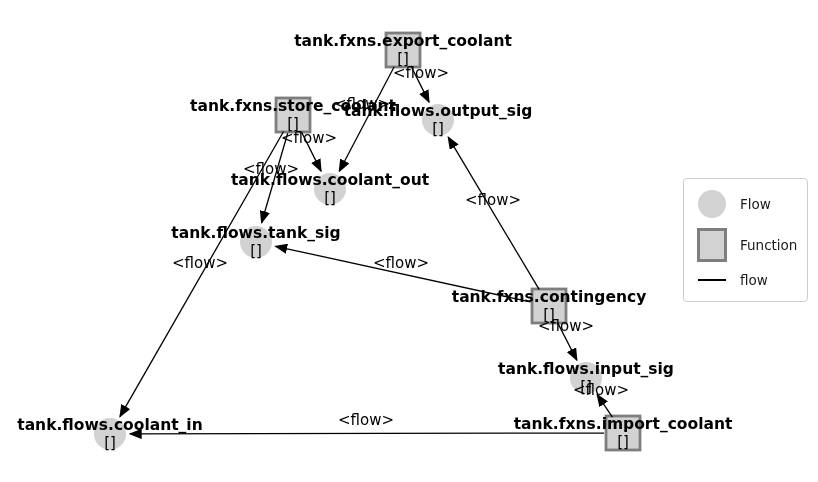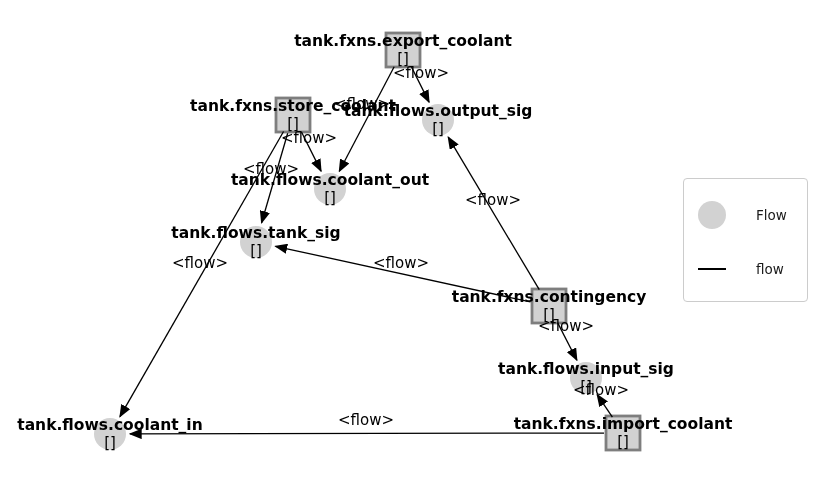--- a/index.html
+++ b/index.html
@@ -31,21 +31,20 @@
     border-radius: 4px;
     box-sizing: border-box;
     display: flex;
     flex-direction: column;
     justify-content: space-around;
     padding: 6px 0 8px 13px;
   }
   .legend-item {
     display: flex;
     align-items: center;
-    gap: 16px;
   }
   .lg-icon {
     width: 30px;
     display: flex;
     justify-content: center;
     align-items: center;
   }
   .lg-circle {
     width: 28px;
     height: 28px;
@@ -140,18 +139,24 @@
 
   <div class="legend">
     <div class="legend-item">
       <span class="lg-icon">
           <span class="lg-circle"></span>
         </span>
       <span class="lg-label">Flow</span>
     </div>
     <div class="legend-item">
       <span class="lg-icon">
+          <span class="lg-square"></span>
+        </span>
+      <span class="lg-label">Function</span>
+    </div>
+    <div class="legend-item">
+      <span class="lg-icon">
           <span class="lg-line"></span>
         </span>
       <span class="lg-label">flow</span>
     </div>
   </div>
 </div>
 
 </body></html>

